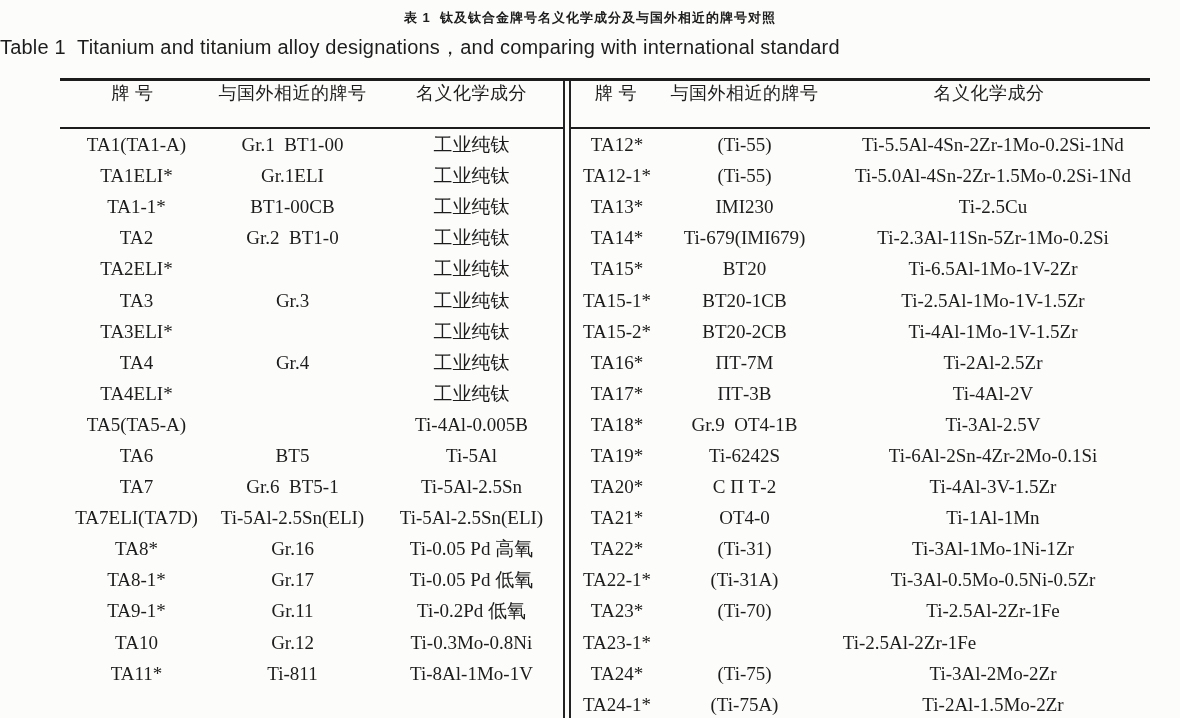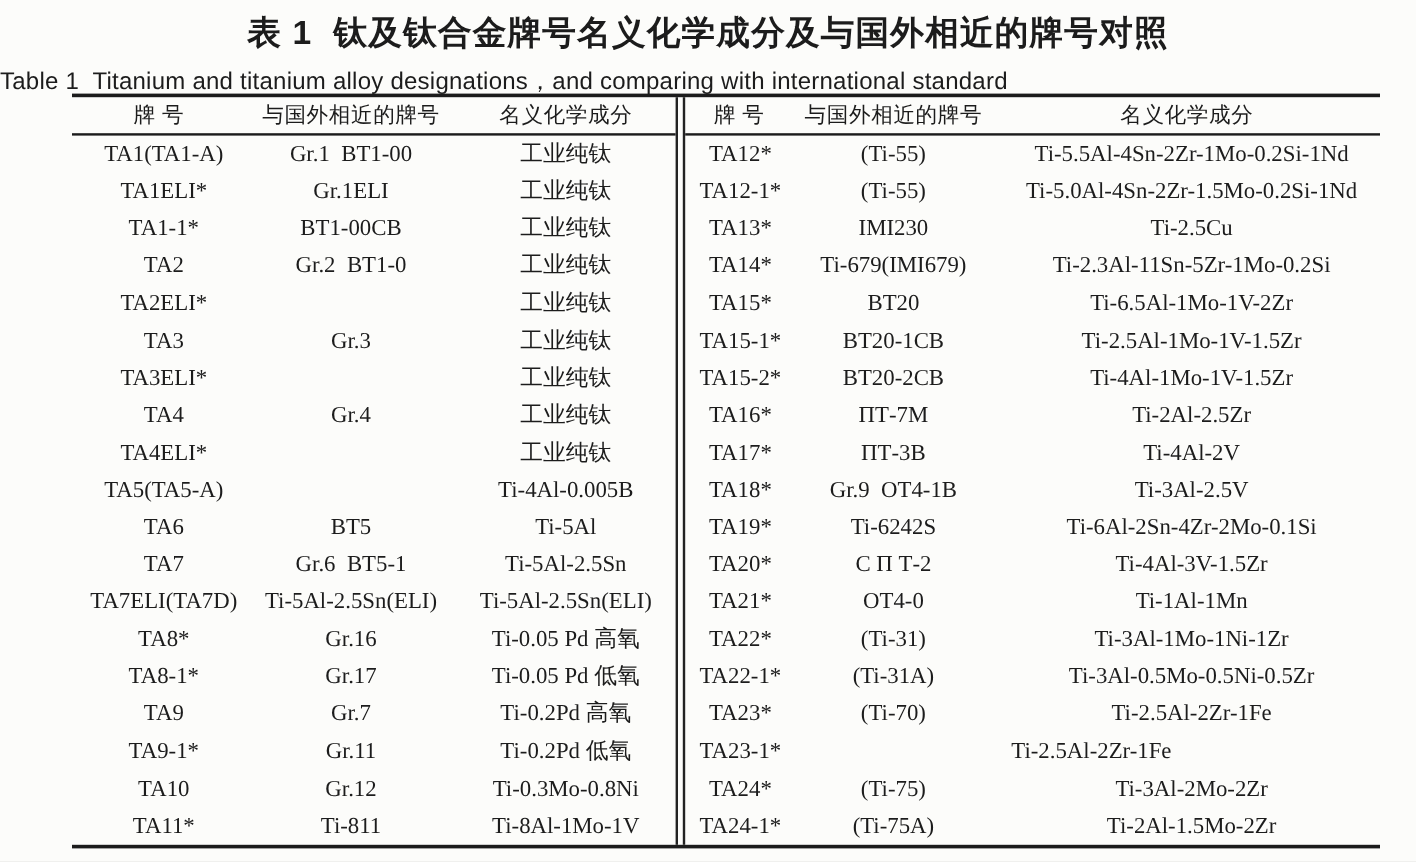--- a/index.html
+++ b/index.html
@@ -5,41 +5,41 @@
   * { margin:0; padding:0; box-sizing:border-box; }
   html,body { background:#e8e8e6; }
   .page {
     position:relative; width:1180px; height:718px;
     background:#fcfcfa; color:#1c1c1c; overflow:hidden;
     font-family:"Liberation Serif","DejaVu Serif",serif;
   }
   .title-zh {
     padding-top:9px; text-align:center; white-space:pre;
     font-family:"Liberation Sans","DejaVu Sans",sans-serif;
-    font-weight:700; font-size:28px; letter-spacing:1px;
+    font-weight:700; font-size:13px; letter-spacing:1px;
   }
   .title-en {
     margin-top:7px; text-align:left; white-space:pre;
     font-family:Liberation Sans, sans-serif;
     font-weight:500; font-size:20px; letter-spacing:0.2px;
   }
   .table-box {
     position:absolute; top:78px; left:60px; width:1090px;
     border-top:3px solid #1c1c1c; border-bottom:3px solid #1c1c1c;
     display:flex; align-items:stretch;
   }
   .half { }
   .half.left  { width:503px; }
   .half.right { flex:1; }
   .divider {
     width:8px;
     border-left:2px solid #222; border-right:2px solid #222;
   }
   .thead {
-    display:flex; height:32px; align-items:center;
+    display:flex; height:48px; 
     border-bottom:2px solid #1c1c1c;
     font-size:18px; letter-spacing:0.5px;
   }
   .th { text-align:center; white-space:pre; }
   .tr { display:flex; height:31.1px; align-items:center;text-align:center; }
   .td { white-space:pre; font-size:19px; line-height:31px; overflow:visible; }
   .left  .c1 { width:145px; padding-left:8px; }
   .left  .c2 { width:175px; }
   .left  .c3 { flex:1; }
   .right .c1 { width:90px;  padding-left:2px; }
@@ -147,25 +147,20 @@
     <div class="td c2">Gr.16</div>
     <div class="td c3">Ti-0.05 Pd 高氧</div>
   </div>
 
   <div class="tr">
     <div class="td c1">TA8-1*</div>
     <div class="td c2">Gr.17</div>
     <div class="td c3">Ti-0.05 Pd 低氧</div>
   </div>
 
-  <div class="tr">
-    <div class="td c1">TA9</div>
-    <div class="td c2">Gr.7</div>
-    <div class="td c3">Ti-0.2Pd 高氧</div>
-  </div>
 
   <div class="tr">
     <div class="td c1">TA9-1*</div>
     <div class="td c2">Gr.11</div>
     <div class="td c3">Ti-0.2Pd 低氧</div>
   </div>
 
   <div class="tr">
     <div class="td c1">TA10</div>
     <div class="td c2">Gr.12</div>

